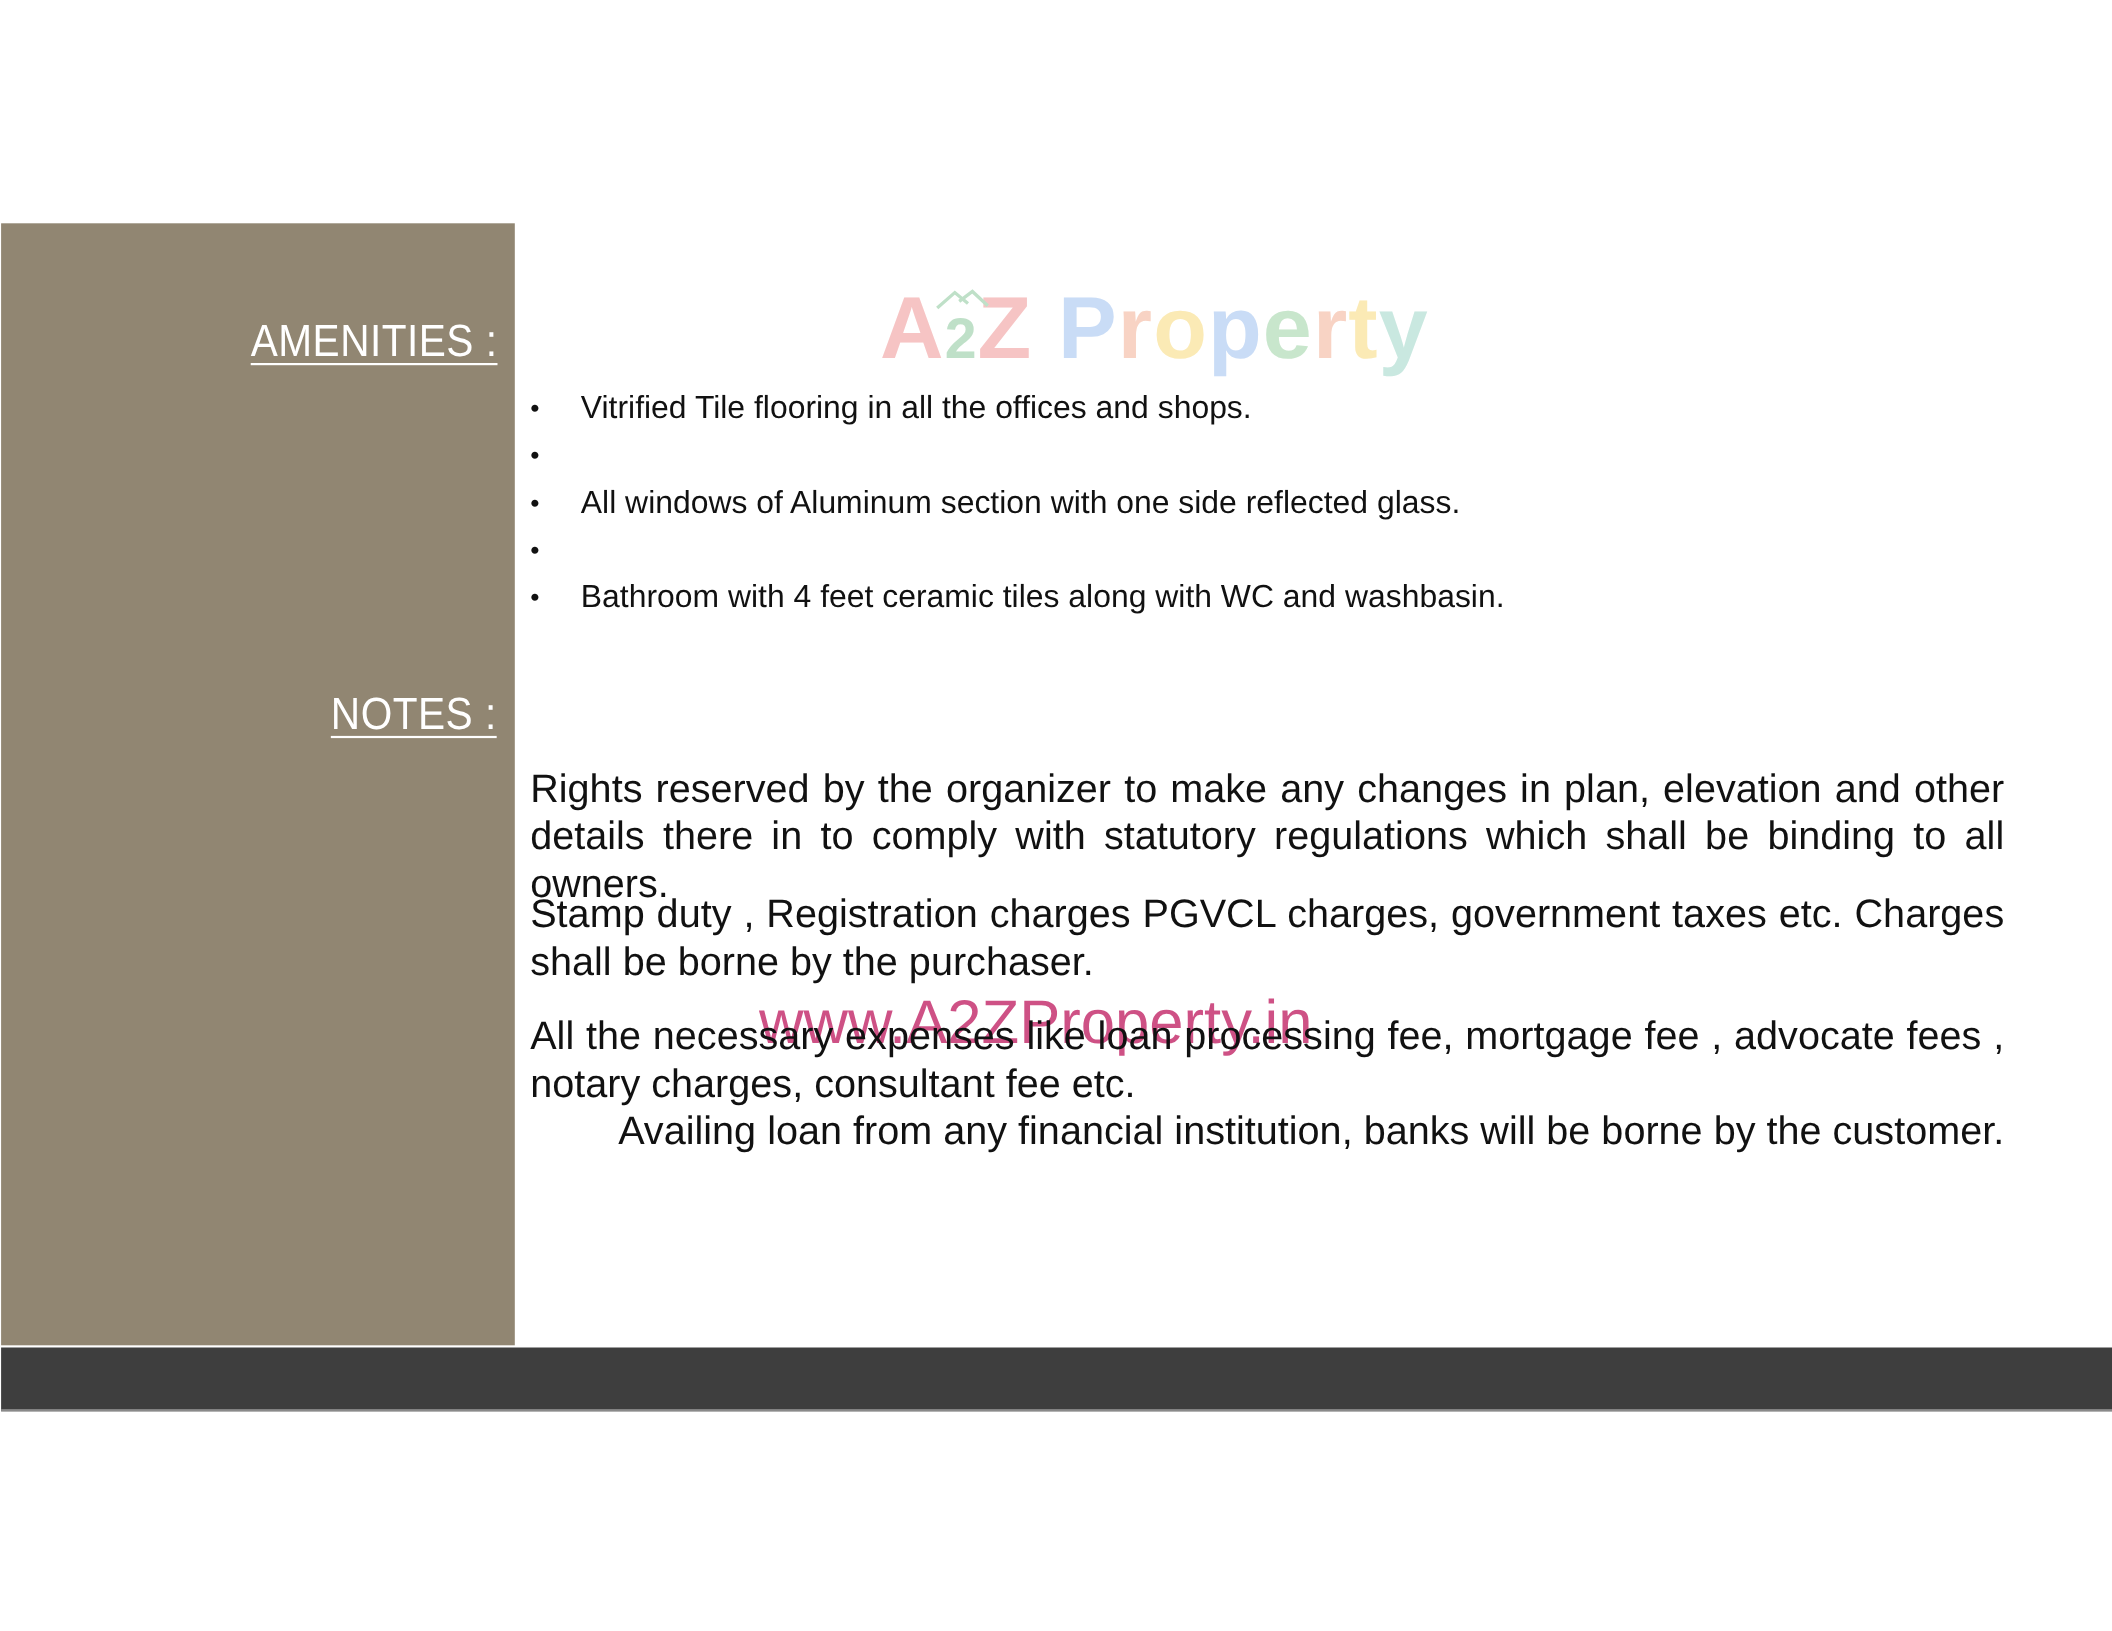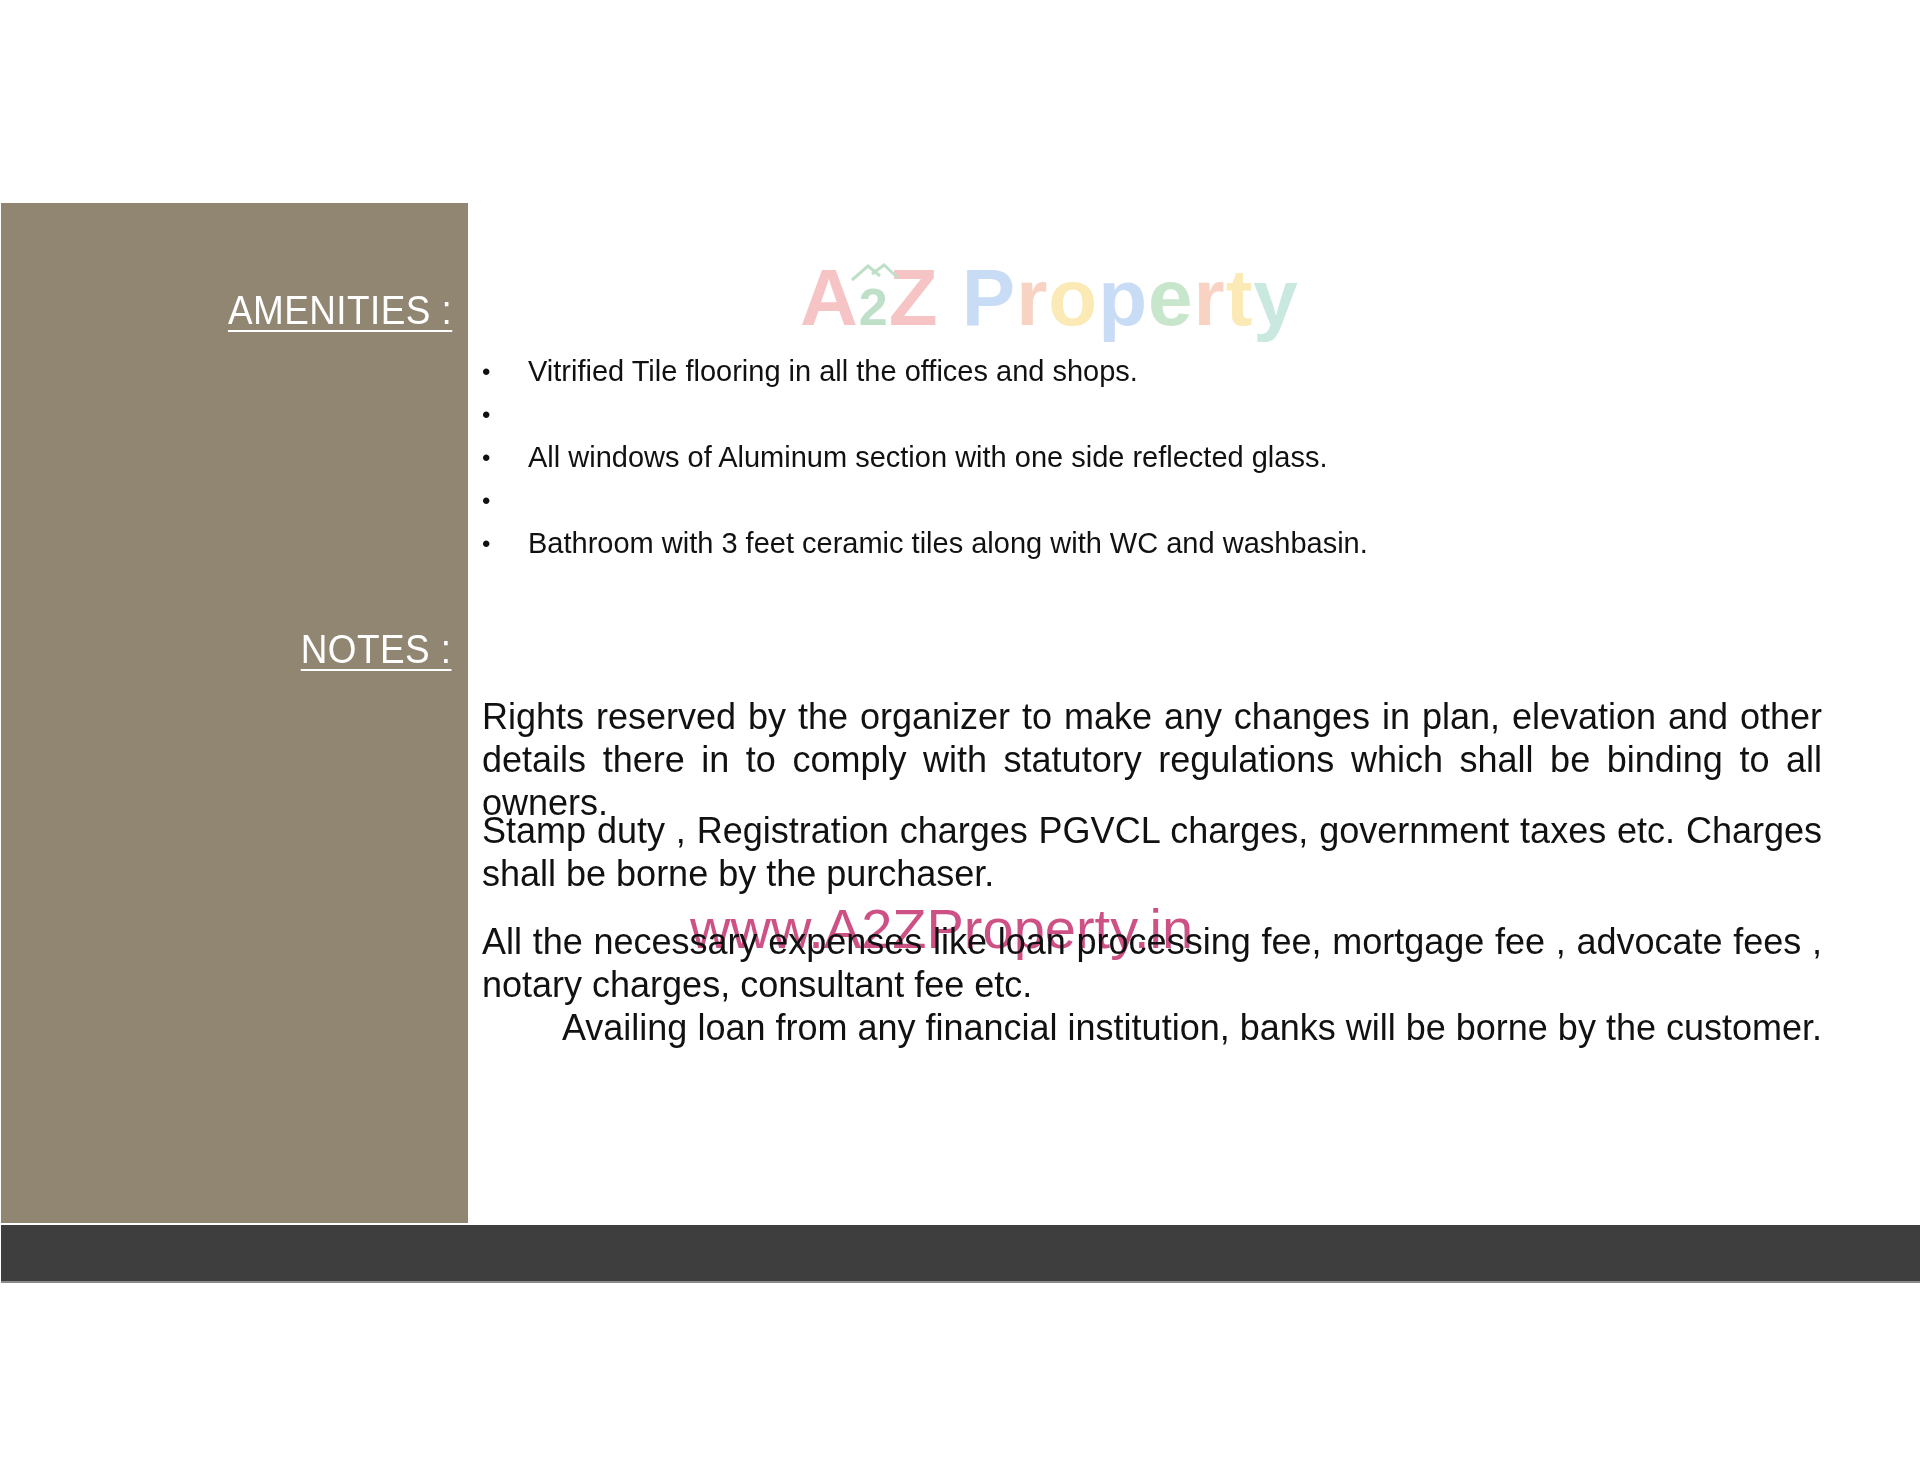--- a/index.html
+++ b/index.html
@@ -57,21 +57,21 @@
     </li>
   <li>
       <span class="bullet">•</span>
       <span>All windows of Aluminum section with one side reflected glass.</span>
     </li>
   <li>
       <span class="bullet">•</span>
     </li>
   <li>
       <span class="bullet">•</span>
-      <span>Bathroom with 3 feet ceramic tiles along with WC and washbasin.</span>
+      <span>Bathroom with 4 feet ceramic tiles along with WC and washbasin.</span>
     </li>
 </ul>
 
 <div class="url-watermark">www.A2ZProperty.in</div>
 
 <p class="notes note-1" style="margin:0">Rights reserved by the organizer to make any changes in plan, elevation and other details there in to comply with statutory regulations which shall be binding to all owners.</p>
 <p class="notes note-2" style="margin:0">Stamp duty , Registration charges  PGVCL charges, government taxes etc. Charges shall be borne by the purchaser.</p>
 <p class="notes note-3" style="margin:0">All the necessary expenses like loan processing fee, mortgage fee , advocate fees , notary charges, consultant fee etc.</p>
 <p class="notes note-4" style="margin:0">Availing loan from any financial institution, banks will be borne by the customer.</p>
 

